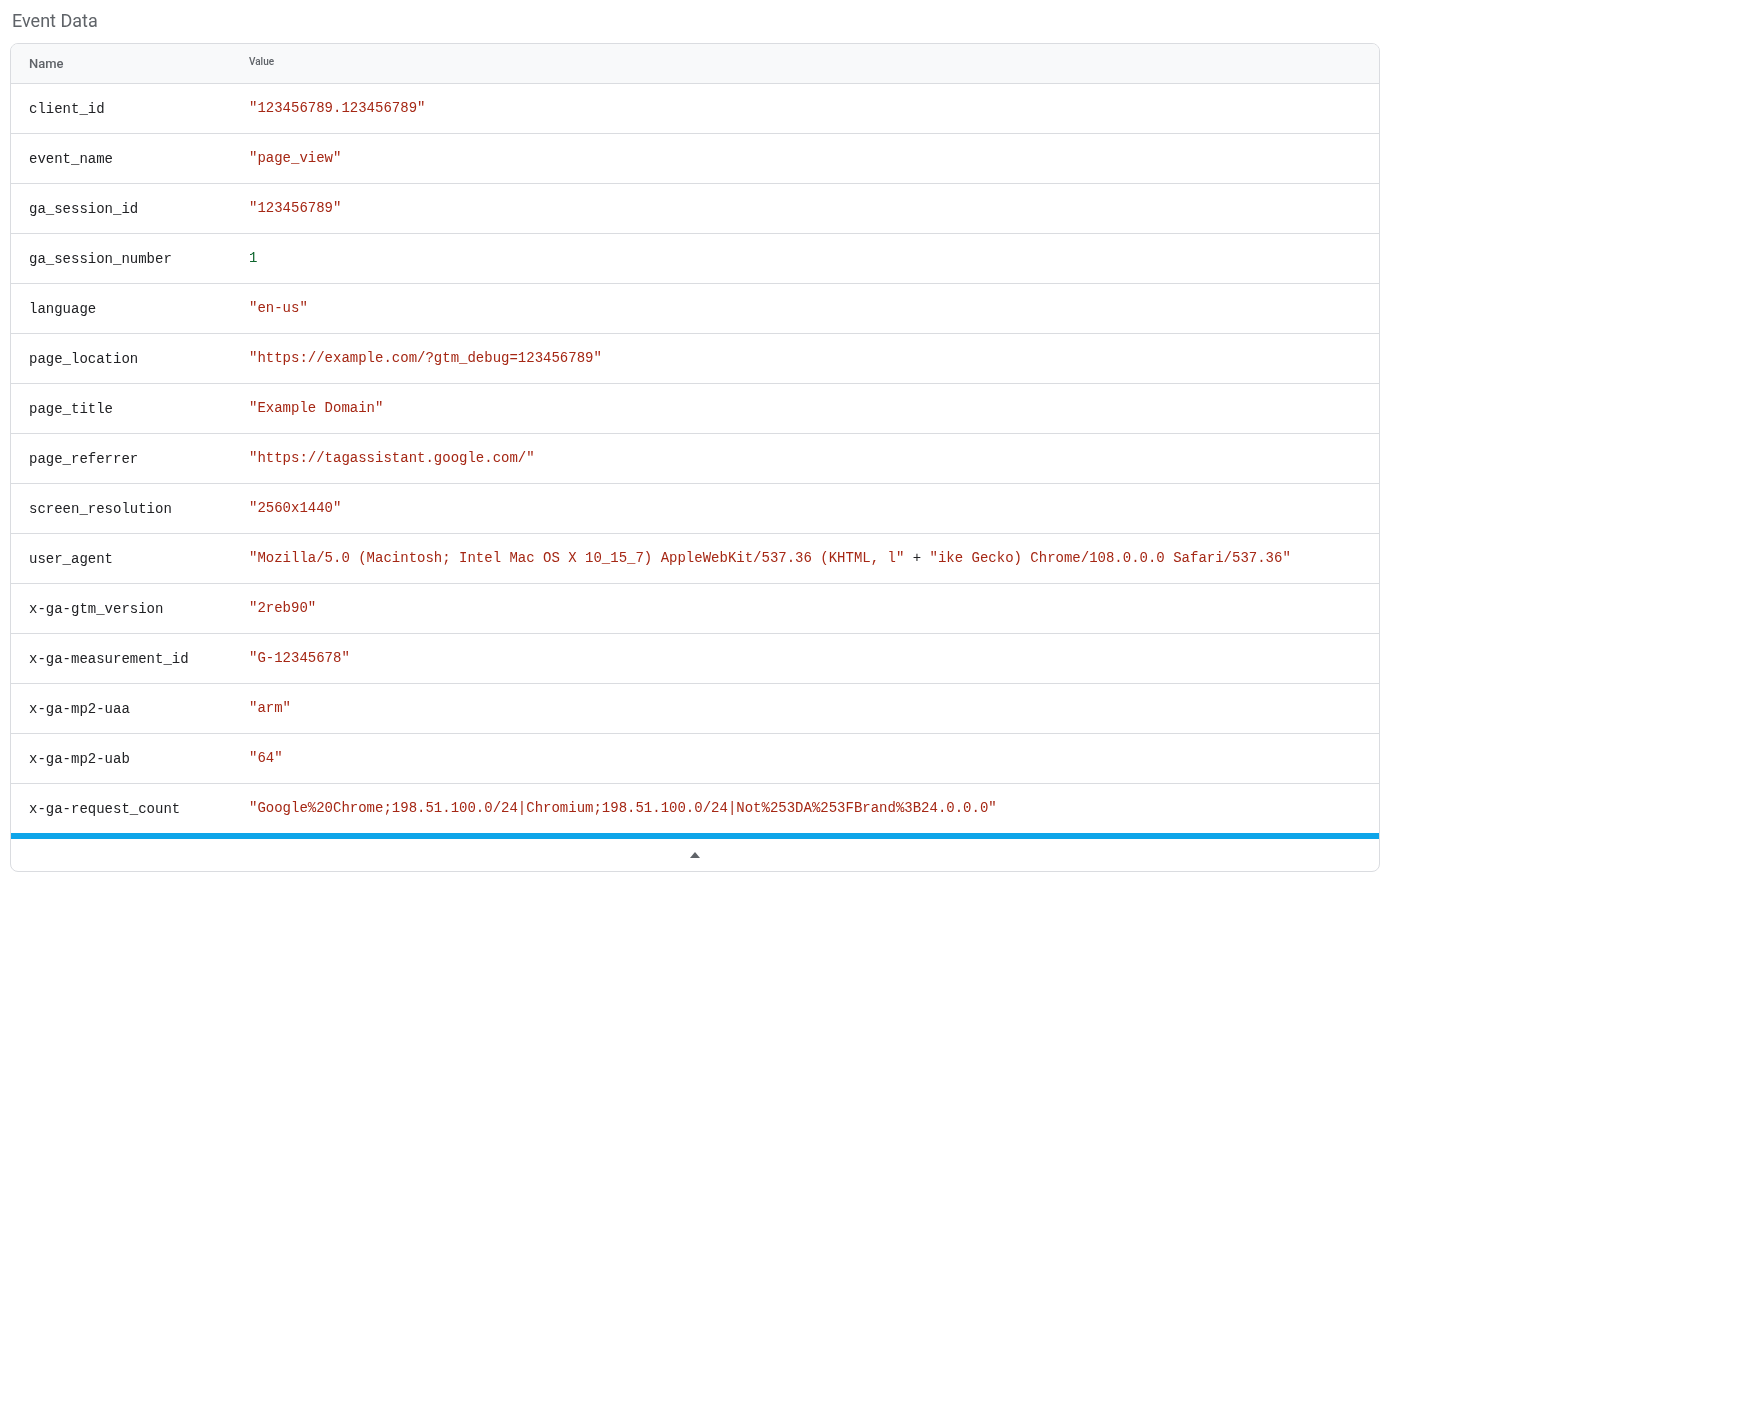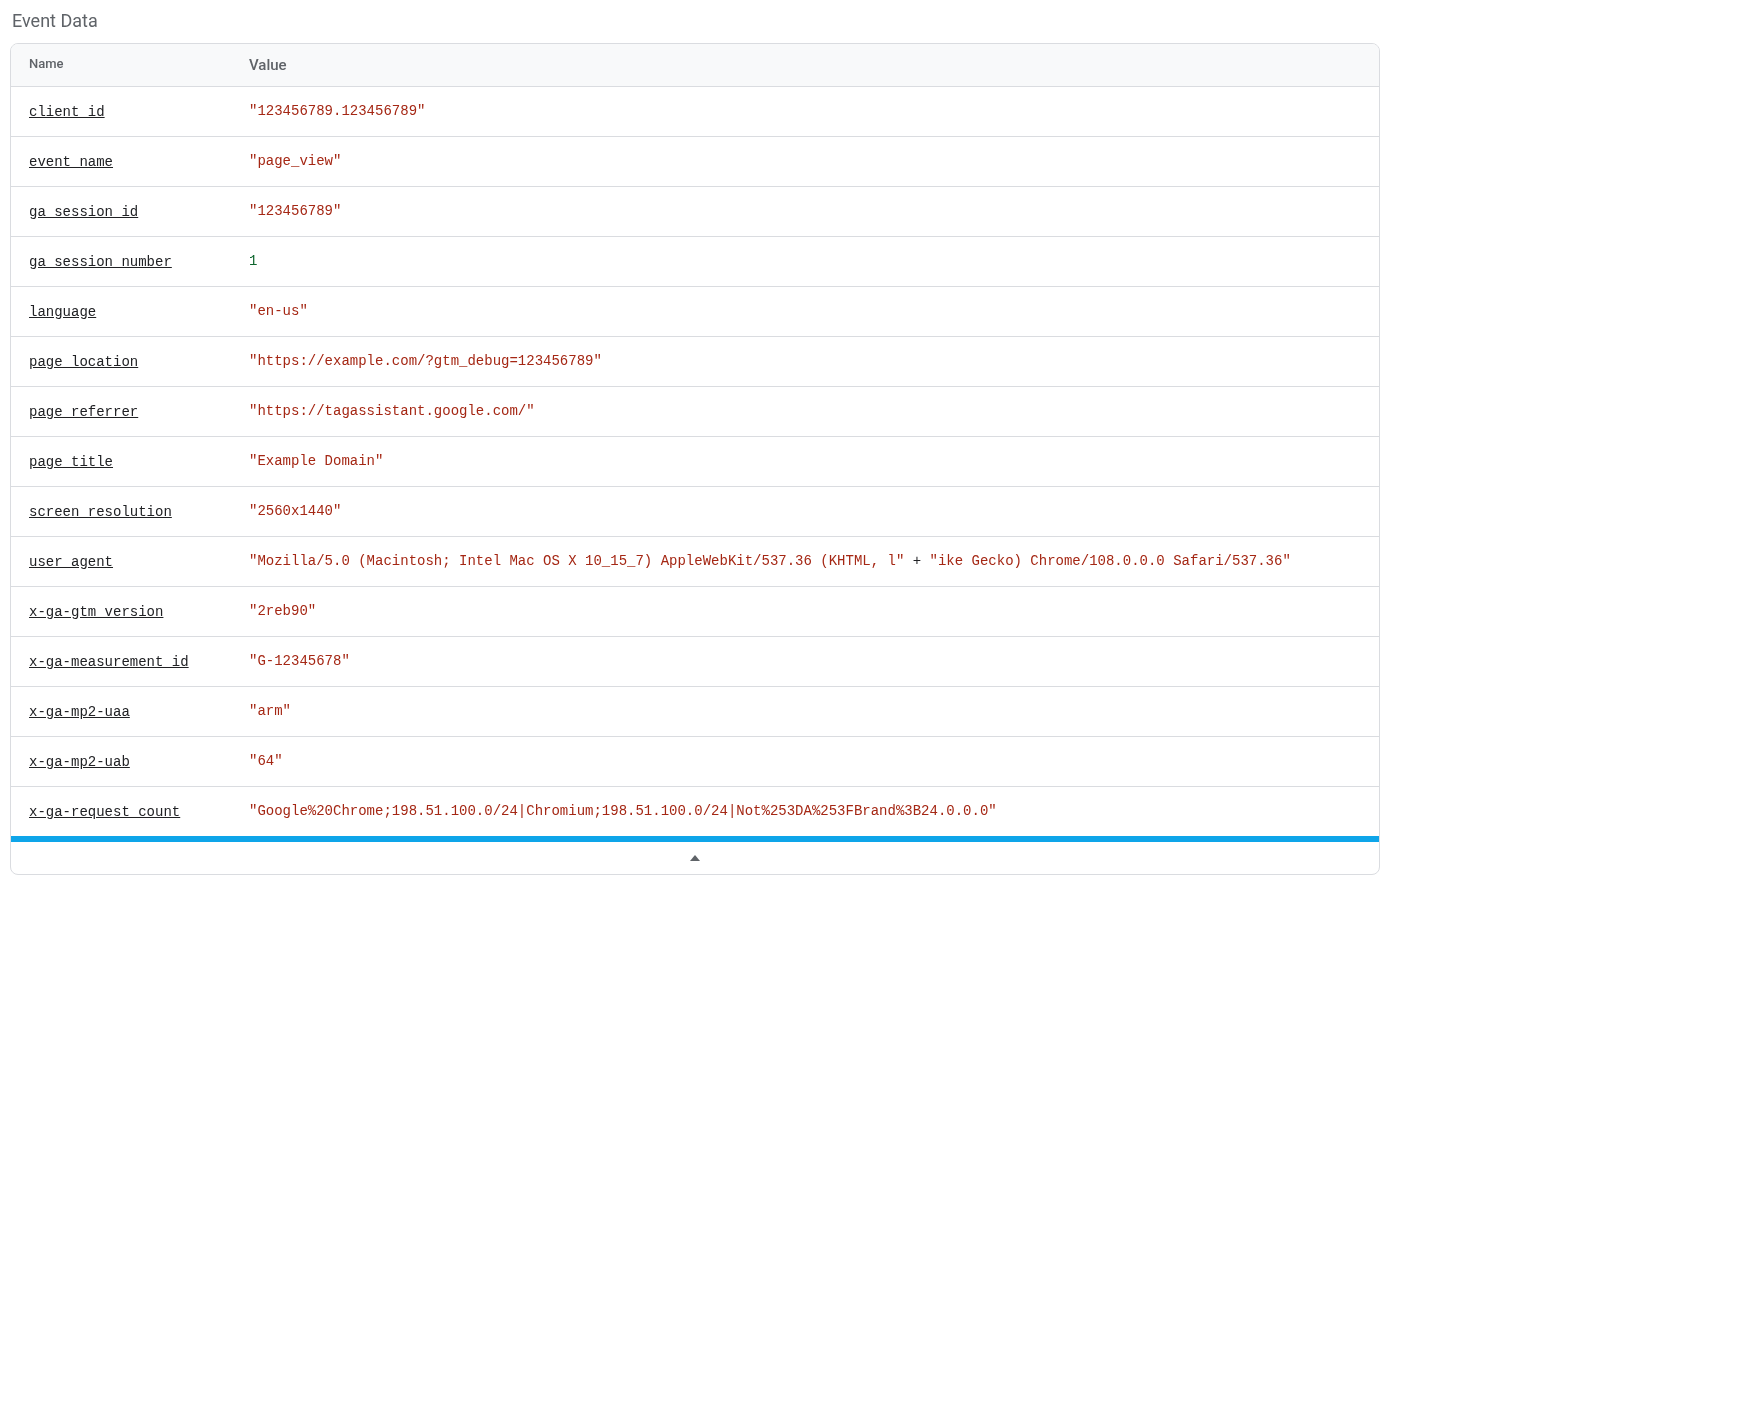--- a/index.html
+++ b/index.html
@@ -37,40 +37,39 @@
       padding: 12px 18px;
     }
     .th-name {
       width: 220px;
       font-size: 13px;
       font-weight: 500;
       color: #5f6368;
     }
     .th-value {
       flex: 1;
-      font-size: 15px;
+      font-size: 10px;
       font-weight: 500;
       color: #5f6368;
     }
     .table-row {
       display: flex;
       align-items: center;
       border-bottom: 1px solid #dadce0;
       padding: 14px 18px;
       min-height: 49px;
     }
     .table-row:last-of-type {
       border-bottom: 6px solid #0ea5e9;
     }
     .td-name {
       width: 220px;
       font-family: "SFMono-Regular", Consolas, "Liberation Mono", Menlo, Courier, monospace;
       font-size: 14px;
       color: #202124;
-      text-decoration: underline;
     }
     .td-value {
       flex: 1;
       font-family: "SFMono-Regular", Consolas, "Liberation Mono", Menlo, Courier, monospace;
       font-size: 14px;
       color: #a52714;
       line-height: 1.5;
       word-break: break-all;
     }
     .td-value.number {
@@ -123,26 +122,26 @@
         </div>
         <div class="table-row">
           <div class="td-name">language</div>
           <div class="td-value">"en-us"</div>
         </div>
         <div class="table-row">
           <div class="td-name">page_location</div>
           <div class="td-value">"https://example.com/?gtm_debug=123456789"</div>
         </div>
         <div class="table-row">
+          <div class="td-name">page_title</div>
+          <div class="td-value">"Example Domain"</div>
+        </div>
+        <div class="table-row">
           <div class="td-name">page_referrer</div>
           <div class="td-value">"https://tagassistant.google.com/"</div>
-        </div>
-        <div class="table-row">
-          <div class="td-name">page_title</div>
-          <div class="td-value">"Example Domain"</div>
         </div>
         <div class="table-row">
           <div class="td-name">screen_resolution</div>
           <div class="td-value">"2560x1440"</div>
         </div>
         <div class="table-row">
           <div class="td-name">user_agent</div>
           <div class="td-value"><span>"Mozilla/5.0 (Macintosh; Intel Mac OS X 10_15_7) AppleWebKit/537.36 (KHTML, l"</span><span class="plus"> + </span><span>"ike Gecko) Chrome/108.0.0.0 Safari/537.36"</span></div>
         </div>
         <div class="table-row">

